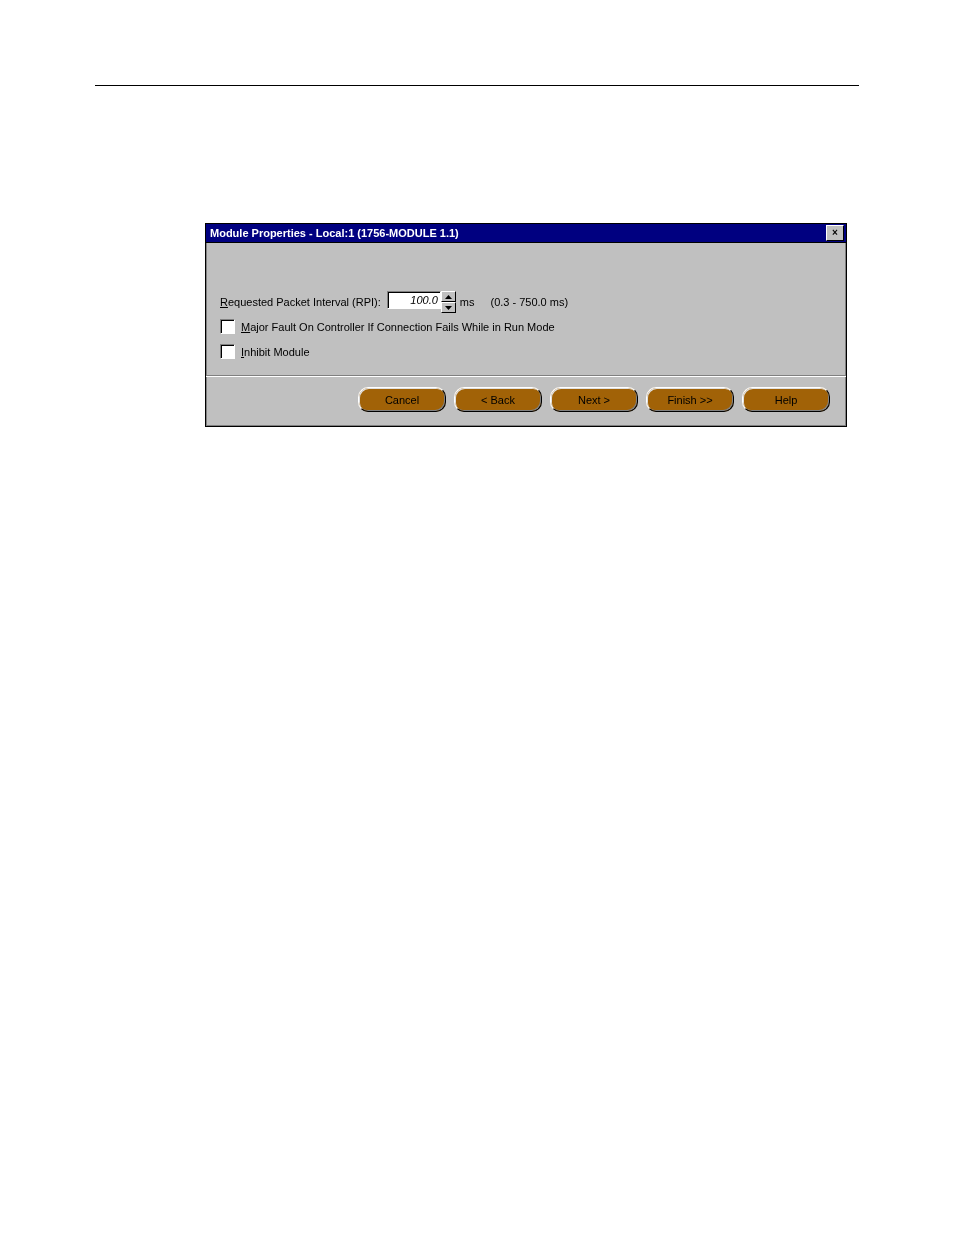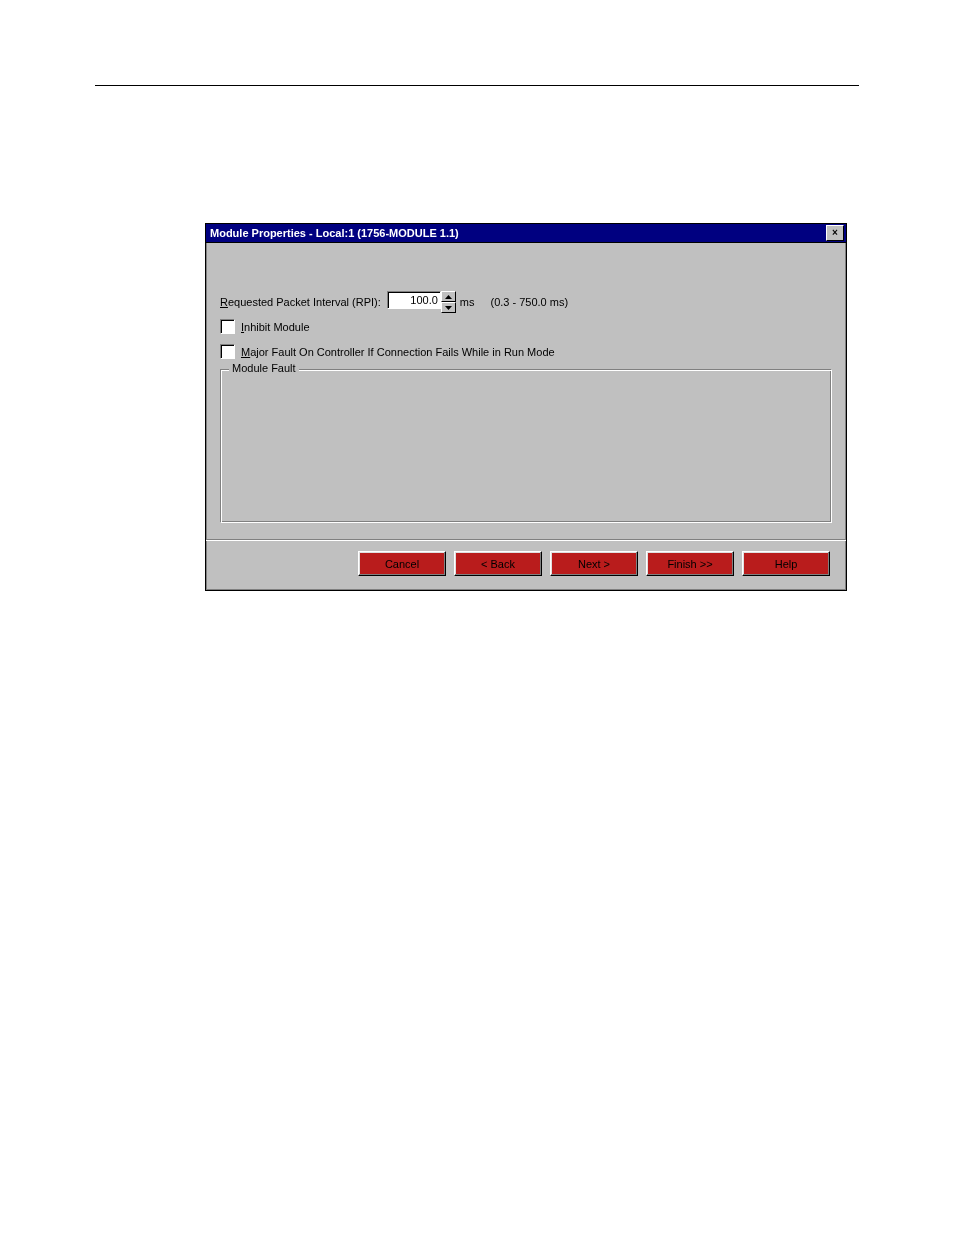--- a/index.html
+++ b/index.html
@@ -90,20 +90,21 @@
     border-top: 1px solid #808080;
     border-left: 1px solid #808080;
     border-right: 1px solid #fff;
     border-bottom: 1px solid #fff;
     box-shadow: inset 1px 1px 0 #000;
     font-size: 11px;
     text-align: right;
     padding: 0 2px;
     box-sizing: border-box;
     line-height: 16px;
+    font-style: italic;
   }
   .spinner {
     display: flex;
     flex-direction: column;
     margin-left: 0;
   }
   .spin-btn {
     width: 13px;
     height: 9px;
     background: #c0c0c0;
@@ -167,31 +168,32 @@
   .button-row {
     display: flex;
     justify-content: flex-end;
     gap: 8px;
     padding-right: 2px;
     padding-bottom: 2px;
   }
   .win-btn {
     min-width: 74px;
     height: 23px;
-    background: #b91c1c;
+    background: #a16207;
     border-top: 1px solid #fff;
     border-left: 1px solid #fff;
     border-right: 1px solid #000;
     border-bottom: 1px solid #000;
     box-shadow: inset -1px -1px 0 #808080, inset 1px 1px 0 #dfdfdf;
     font-size: 11px;
     display: flex;
     align-items: center;
     justify-content: center;
     padding: 0 6px;
+    border-radius: 10px;
   }
 </style>
 </head>
 <body>
 
 <div class="page">
   <div class="top-rule"></div>
 
   <div class="dialog">
 
@@ -223,34 +225,31 @@
             </div>
           </div>
         </div>
         <span class="unit">ms</span>
         <span class="range">(0.3 - 750.0 ms)</span>
       </div>
 
       <div class="checkbox-row">
         <div class="checkbox"></div>
         <span class="lbl">
-          <span class="underline-access">I</span><span>nhibit Module</span>
+          <span class="underline-access">M</span><span>ajor Fault On Controller If Connection Fails While in Run Mode</span>
         </span>
       </div>
 
       <div class="checkbox-row">
         <div class="checkbox"></div>
         <span class="lbl">
-          <span class="underline-access">M</span><span>ajor Fault On Controller If Connection Fails While in Run Mode</span>
+          <span class="underline-access">I</span><span>nhibit Module</span>
         </span>
       </div>
 
-      <div class="groupbox">
-        <div class="groupbox-legend">Module Fault</div>
-      </div>
 
       <div class="button-sep"></div>
 
       <div class="button-row">
         <div class="win-btn">Cancel</div>
         <div class="win-btn">&lt; Back</div>
         <div class="win-btn">Next &gt;</div>
         <div class="win-btn">Finish &gt;&gt;</div>
         <div class="win-btn">Help</div>
       </div>

